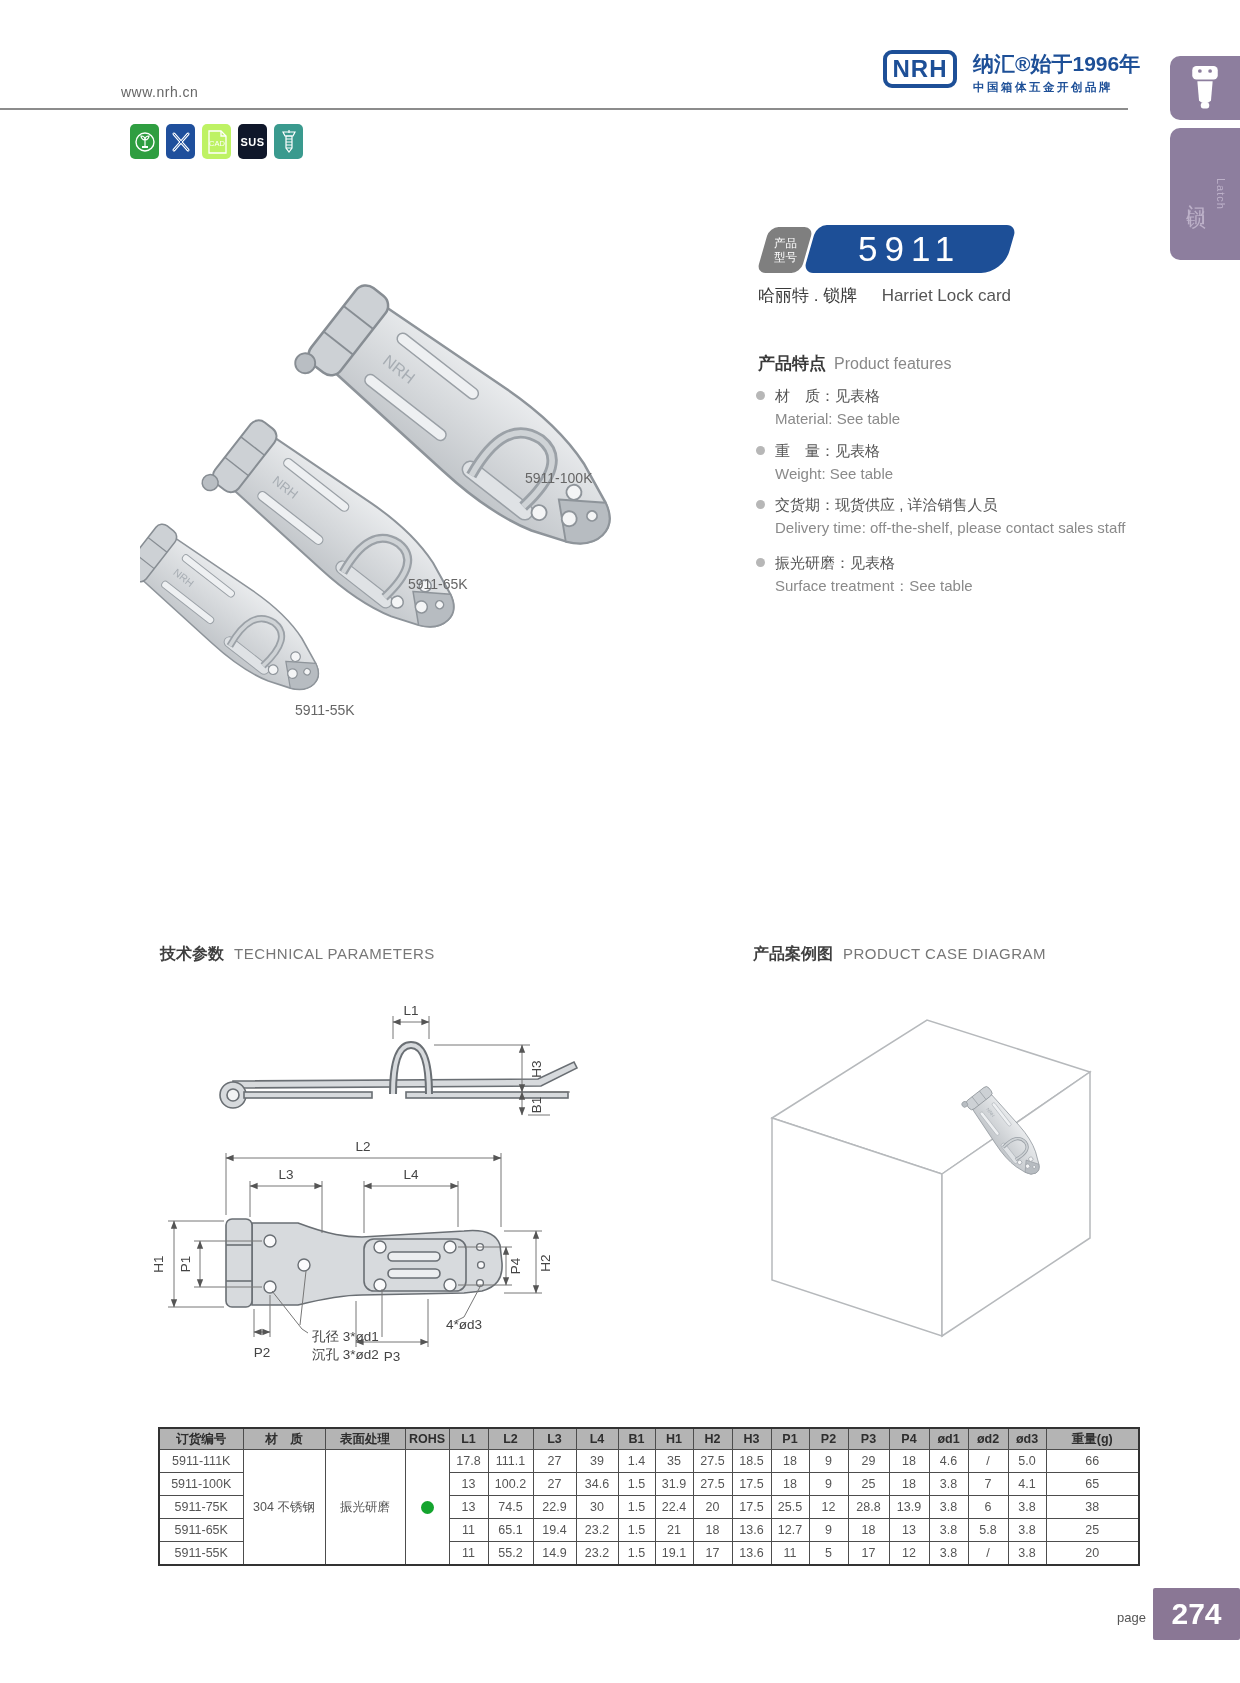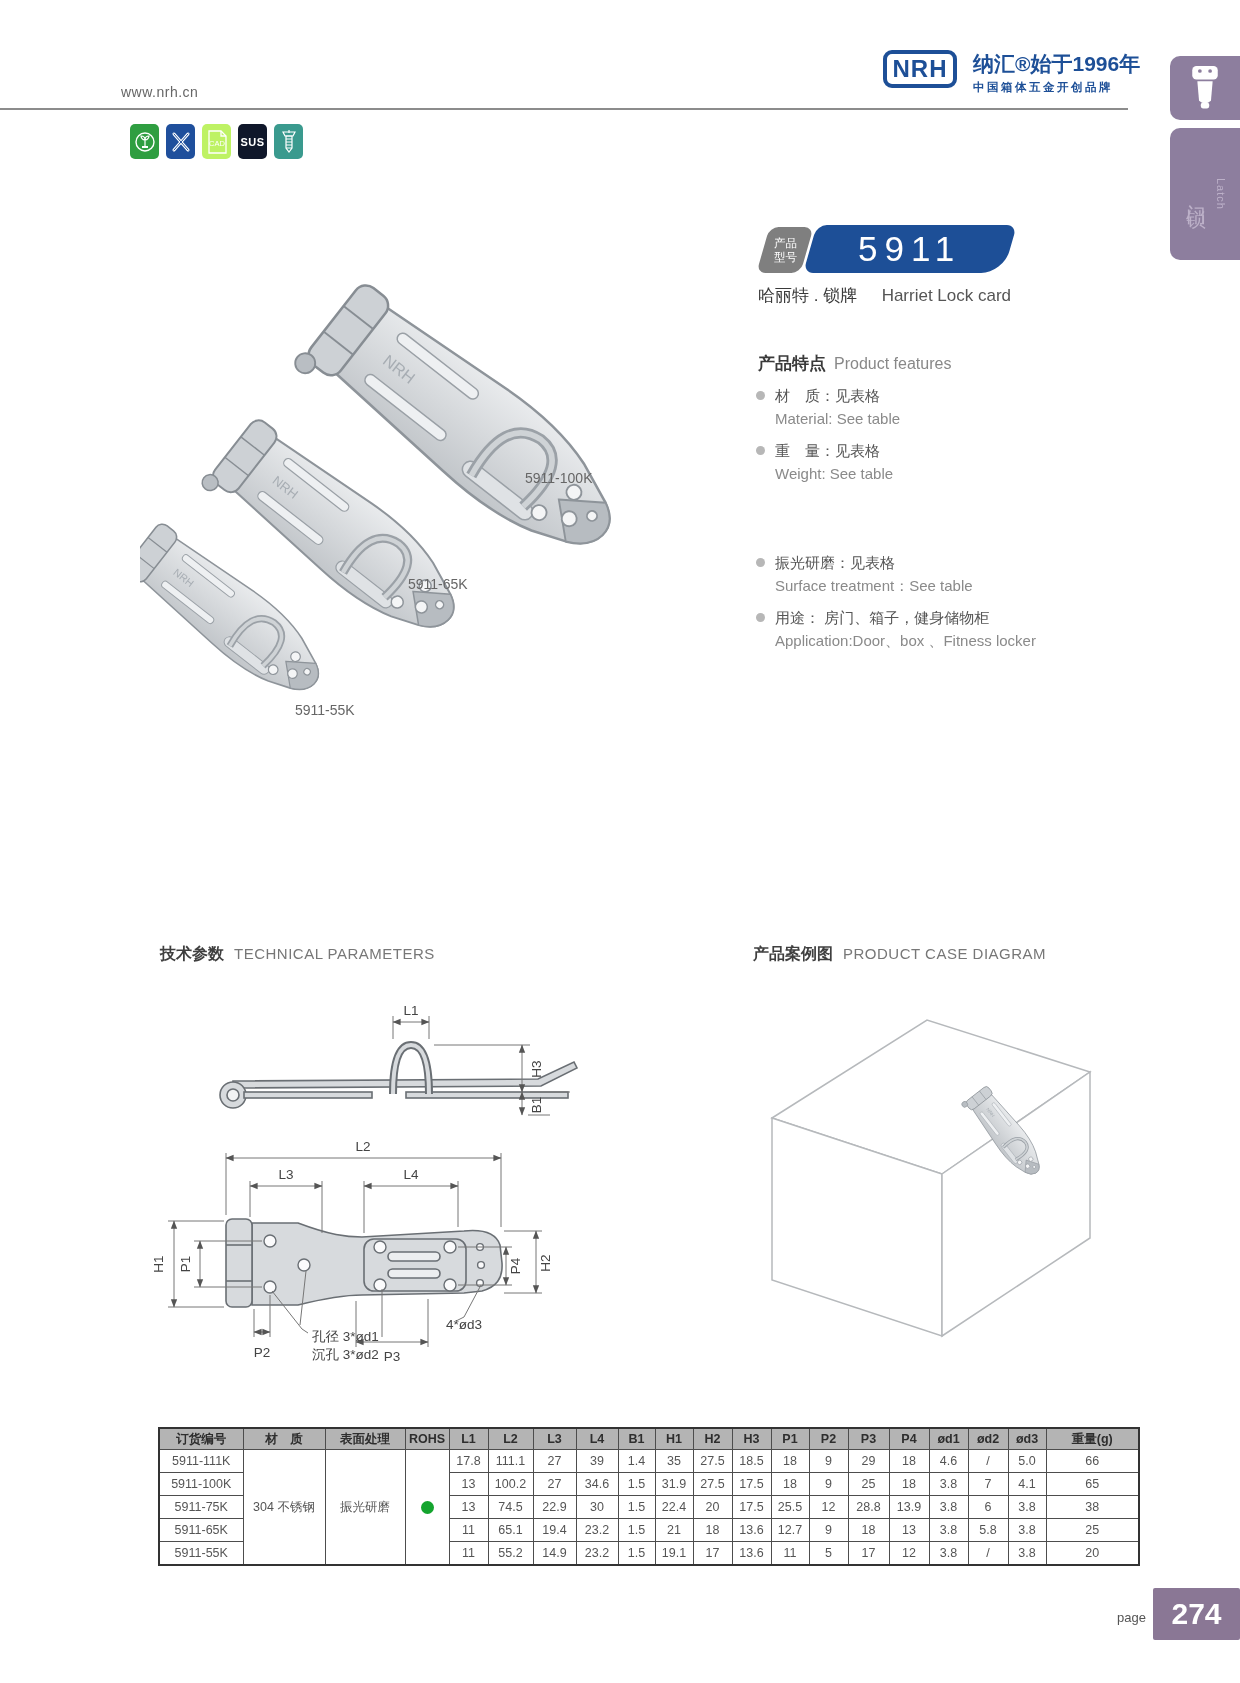--- a/index.html
+++ b/index.html
@@ -138,27 +138,27 @@
     <span>产品特点</span><span class="feat-title-en">Product features</span>
   </div>
   <div class="feat-item" style="top:439px;">
     <div class="feat-zh">重　量：见表格</div>
     <div class="feat-en">Weight: See table</div>
   </div>
   <div class="feat-item" style="top:384px;">
     <div class="feat-zh">材　质：见表格</div>
     <div class="feat-en">Material: See table</div>
   </div>
+  <div class="feat-item" style="top:493px;">
+    <div class="feat-zh">交货期：现货供应 , 详洽销售人员</div>
+    <div class="feat-en">Delivery time: off-the-shelf, please contact sales staff</div>
+  </div>
   <div class="feat-item" style="top:551px;">
     <div class="feat-zh">振光研磨：见表格</div>
     <div class="feat-en">Surface treatment：See table</div>
-  </div>
-  <div class="feat-item" style="top:606px;">
-    <div class="feat-zh">用途： 房门、箱子，健身储物柜</div>
-    <div class="feat-en">Application:Door、box 、Fitness locker</div>
   </div>
 
   <svg class="abs" style="left:140px;top:230px;" width="580" height="540" viewBox="0 0 580 540">
     <defs>
       <linearGradient id="metal" x1="0" y1="0" x2="0" y2="1">
         <stop offset="0" stop-color="#e9ebed"></stop>
           <stop offset="1" stop-color="#c2c6ca"></stop>
       </linearGradient>
       <g id="hasp">
         <path d="M30,22 L150,14 Q200,11 235,23 L268,37 Q284,45 282,59 Q280,73 262,81 L235,91 Q200,101 150,97 L30,88 Z" fill="url(#metal)" stroke="#8e949a" stroke-width="2"></path>

